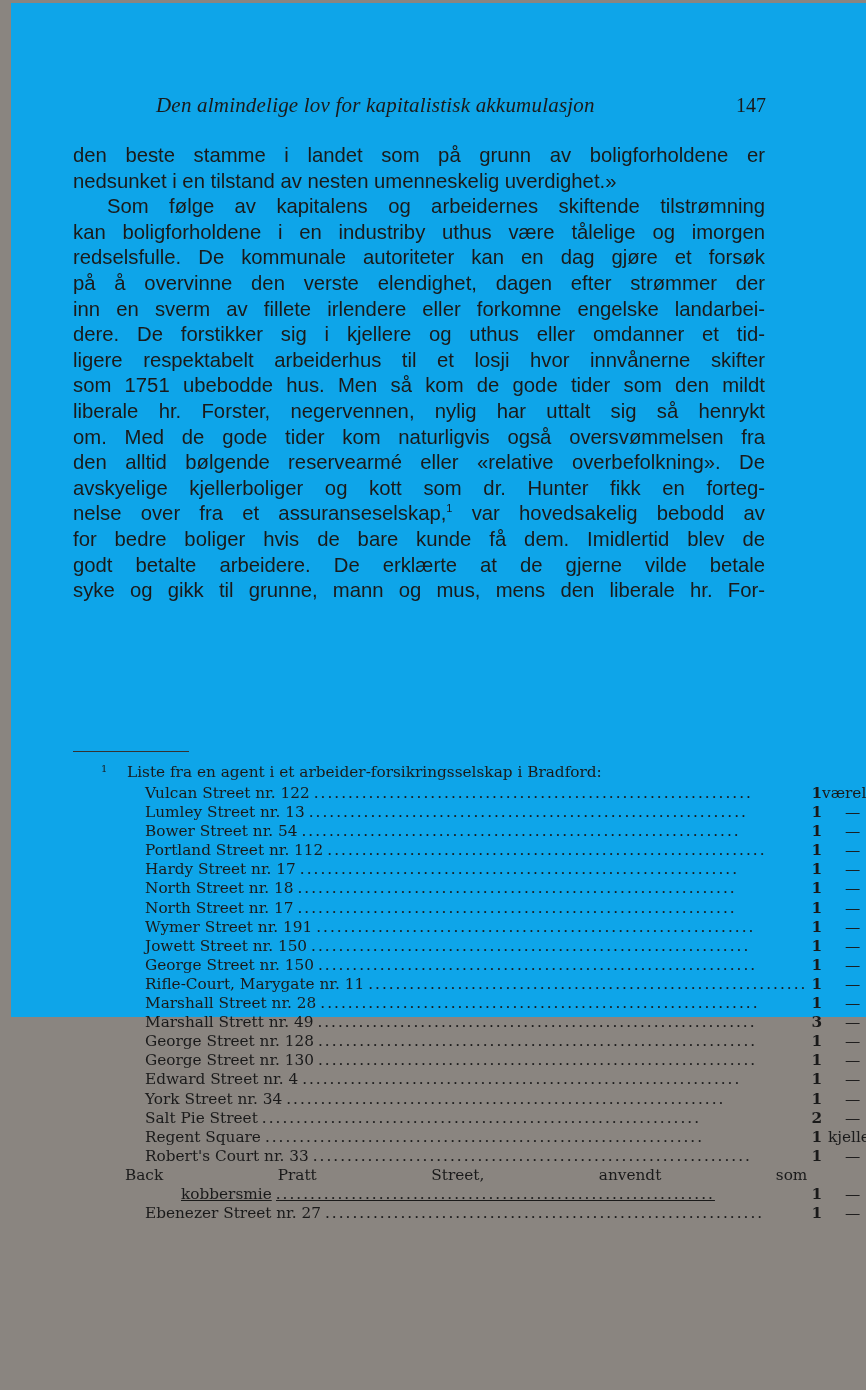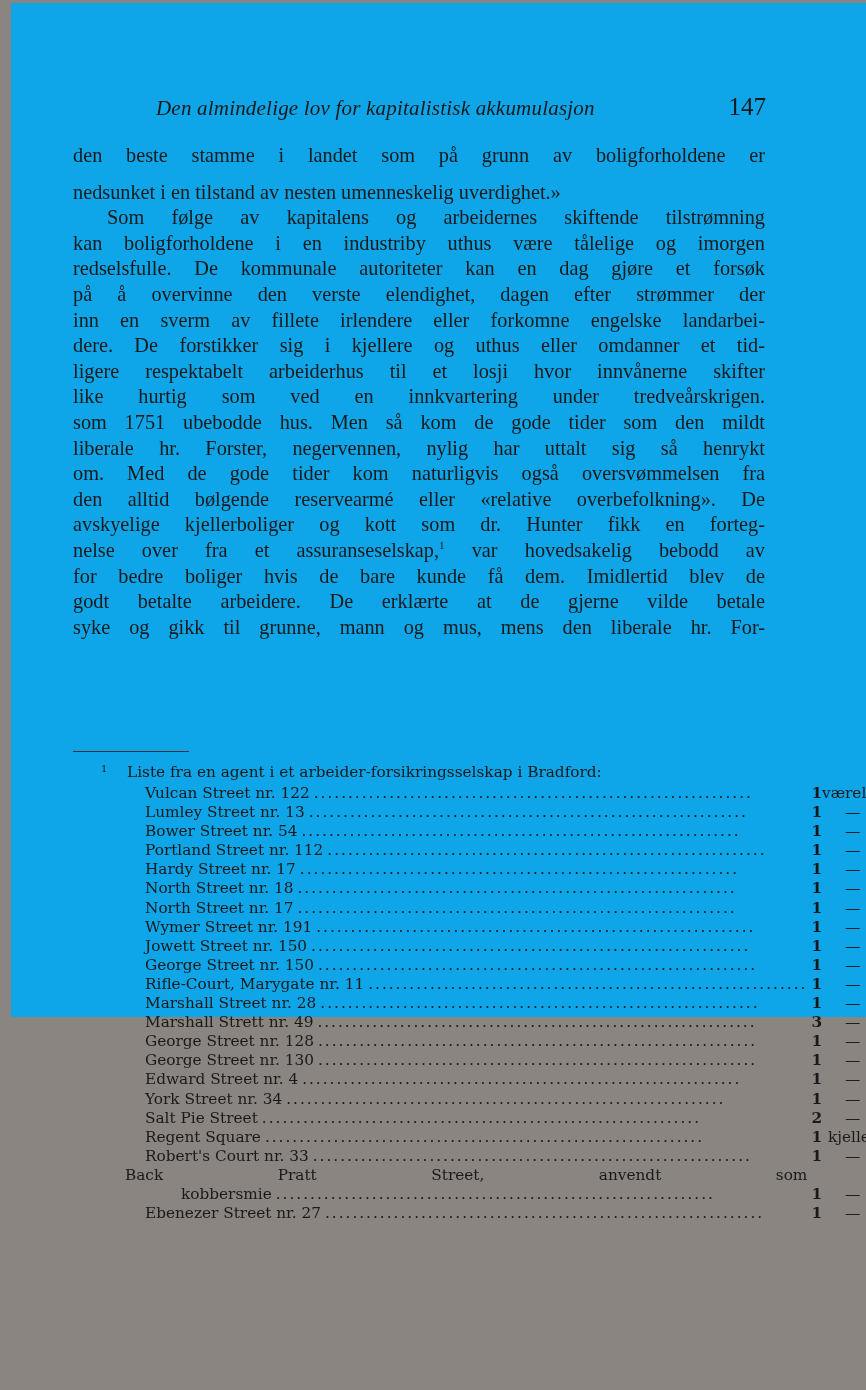--- a/index.html
+++ b/index.html
@@ -17,29 +17,29 @@
       color: #1a1a1a;
     }
     .running-head {
       position: absolute; left: 145px; top: 90px; width: 610px;
       display: flex; justify-content: space-between; align-items: baseline;
     }
     .running-title {
       font-family: "Liberation Serif", "DejaVu Serif", serif;
       font-style: italic; font-size: 21px; letter-spacing: 0.2px;
     }
-    .page-number { font-family: "Liberation Serif", serif; font-size: 25px; }
+    .page-number { font-family: "Liberation Serif", serif; font-size: 20px; }
 
     .body-text {
       position: absolute; left: 62px; top: 140px; width: 692px;
-      font-family: Liberation Serif, serif;
+      font-family: Liberation Sans, sans-serif;
       font-size: 20.3px; line-height: 25.6px;
     }
     .line { display: block; white-space: nowrap; text-align: justify; text-align-last: justify; }
-    .line.last { text-align-last: left; margin-top: 11px; }
+    .line.last { text-align-last: left; }
     .line.indent { padding-left: 34px; }
     sup { font-size: 11px; line-height: 0; }
 
     .footnote-rule {
       position: absolute; left: 62px; top: 748px; width: 116px;
       border-top: 1px solid #333;
     }
     .footnote {
       position: absolute; left: 90px; top: 760px; width: 660px;
       font-family: "DejaVu Serif", "Liberation Serif", serif;
@@ -50,42 +50,41 @@
     .fn-table { margin-left: 24px; border-collapse: collapse; }
     .fn-table td { padding: 0; line-height: 19.1px; height: 19.1px; white-space: nowrap; vertical-align: bottom; }
     .c-street { width: 345px; overflow: hidden; }
     .street-inner { display: flex; }
     .street-name { padding-right: 4px; margin-left: 20px; }
     .dots { flex: 1; overflow: hidden; letter-spacing: 2px; }
     .dots::after { content: "................................................................"; }
     .c-rooms { width: 22px; text-align: left; padding-left: 4px !important; font-weight: bold; }
     .c-unit { width: 76px; text-align: center; }
     .c-count { width: 30px; text-align: right; padding-right: 4px !important; }
-    .sub-indent { padding-left: 36px; }
+    .sub-indent { padding-left: 36px; text-decoration: underline; }
   </style>
 </head>
 <body>
 
 <div class="page">
   <div class="running-head">
     <span class="running-title">Den almindelige lov for kapitalistisk akkumulasjon</span>
     <span class="page-number">147</span>
   </div>
 
   <div class="body-text">
     <span class="line">den beste stamme i landet som på grunn av boligforholdene er</span>
     <span class="line last">nedsunket i en tilstand av nesten umenneskelig uverdighet.»</span>
     <span class="line indent">Som følge av kapitalens og arbeidernes skiftende tilstrømning</span>
     <span class="line">kan boligforholdene i en industriby uthus være tålelige og imorgen</span>
     <span class="line">redselsfulle. De kommunale autoriteter kan en dag gjøre et forsøk</span>
     <span class="line">på å overvinne den verste elendighet, dagen efter strømmer der</span>
     <span class="line">inn en sverm av fillete irlendere eller forkomne engelske landarbei-</span>
     <span class="line">dere. De forstikker sig i kjellere og uthus eller omdanner et tid-</span>
     <span class="line">ligere respektabelt arbeiderhus til et losji hvor innvånerne skifter</span>
-    <span class="line">like hurtig som ved en innkvartering under tredveårskrigen.</span>
     <span class="line">som 1751 ubebodde hus. Men så kom de gode tider som den mildt</span>
     <span class="line">liberale hr. Forster, negervennen, nylig har uttalt sig så henrykt</span>
     <span class="line">om. Med de gode tider kom naturligvis også oversvømmelsen fra</span>
     <span class="line">den alltid bølgende reservearmé eller «relative overbefolkning». De</span>
     <span class="line">avskyelige kjellerboliger og kott som dr. Hunter fikk en forteg-</span>
     <span class="line"><span>nelse over fra et assuranseselskap,</span><sup>1</sup><span> var hovedsakelig bebodd av</span></span>
     <span class="line">for bedre boliger hvis de bare kunde få dem. Imidlertid blev de</span>
     <span class="line">godt betalte arbeidere. De erklærte at de gjerne vilde betale</span>
     <span class="line">syke og gikk til grunne, mann og mus, mens den liberale hr. For-</span>
   </div>

